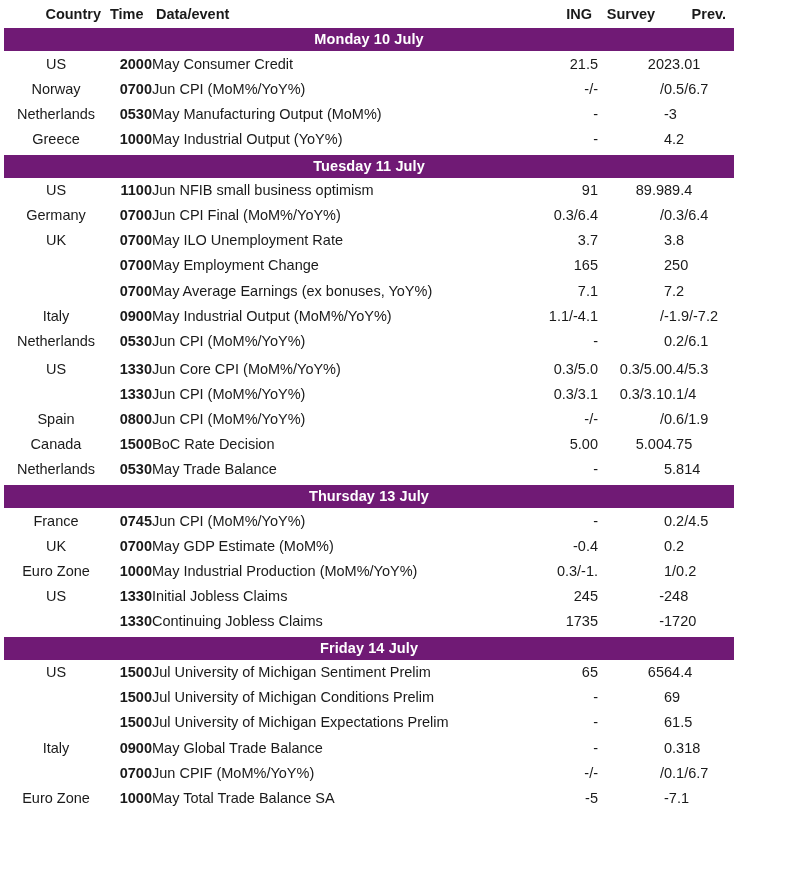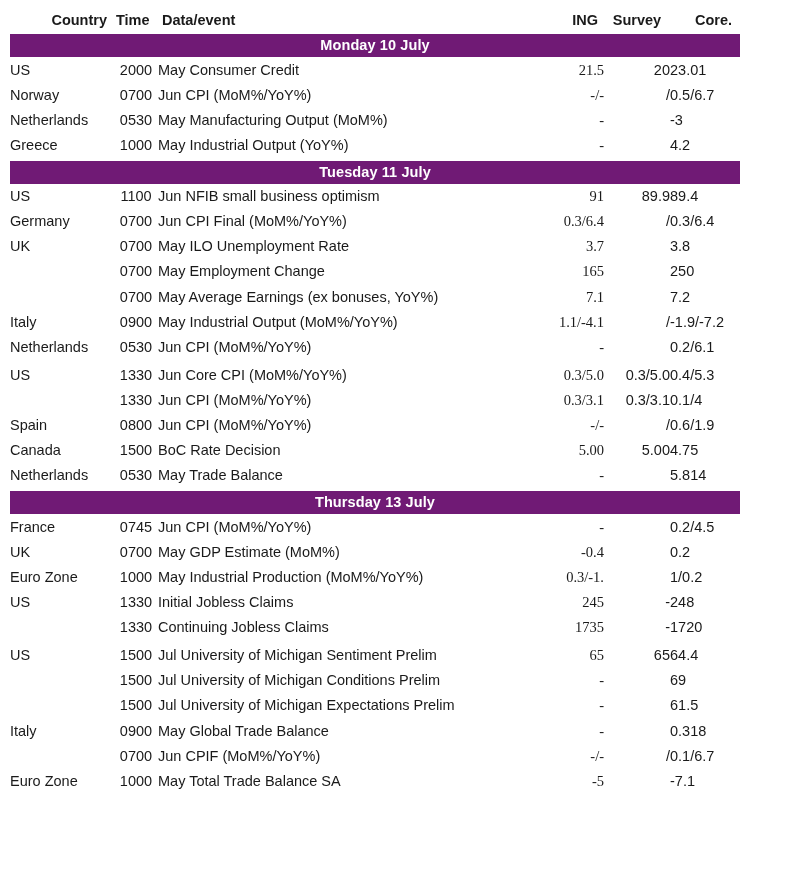--- a/index.html
+++ b/index.html
@@ -10,21 +10,21 @@
   body {
     width: 800px;
     height: 896px;
     font-family: "Liberation Sans", sans-serif;
     color: #1a1a1a;
     -webkit-font-smoothing: antialiased;
   }
   .calendar {
     width: 779px;
     box-sizing: border-box;
-    padding: 10px;
+    padding: 4px;
   }
   table.cal {
     border-collapse: collapse;
     width: 730px;
     table-layout: fixed;
     font-size: 14.5px;
   }
   
   col.c-country { width: 104px; }
   col.c-time    { width: 44px; }
@@ -56,24 +56,24 @@
     padding: 3px 0 4px 0;
     letter-spacing: 0.1px;
   }
 
   tr.data-row td {
     padding: 3.5px 0 3.5px 0;
     font-size: 14.5px;
     vertical-align: top;
     line-height: 1.25;
   }
-  td.country { text-align: left; padding-right: 7px; white-space: nowrap; }
-  td.time    { text-align: center;  padding-left: 2px; white-space: nowrap; }
+  td.country { text-align: center; padding-right: 7px; white-space: nowrap; }
+  td.time    { text-align: right;  padding-left: 2px; white-space: nowrap; font-weight: bold; }
   td.event   { text-align: left;  padding-left: 4px; }
-  td.ing     { text-align: right; padding-right: 6px; white-space: nowrap; font-family: Liberation Serif, serif; }
+  td.ing     { text-align: right; padding-right: 6px; white-space: nowrap; }
   td.survey  { text-align: right; padding-right: 6px; white-space: nowrap; }
   td.prev    { text-align: left; padding-right: 8px; white-space: nowrap; }
 
   .spacer-row td { height: 3px; padding: 0; border: none; }
 </style>
 </head>
 <body>
 
 <div class="calendar">
   <table class="cal">
@@ -85,21 +85,21 @@
         <col class="c-survey">
         <col class="c-prev">
     </colgroup>
     <thead>
       <tr>
         <th class="h-country">Country</th>
         <th class="h-time">Time</th>
         <th class="h-event">Data/event</th>
         <th class="h-ing">ING</th>
         <th class="h-survey">Survey</th>
-        <th class="h-prev">Core.</th>
+        <th class="h-prev">Prev.</th>
       </tr>
     </thead>
     <tbody id="cal-body">
         <tr class="day-row">
           <td colspan="6">Monday 10 July</td>
         </tr>
         <tr class="data-row">
           <td class="country">US</td>
           <td class="time">2000</td>
           <td class="event">May Consumer Credit</td>
@@ -278,20 +278,23 @@
           <td class="country"></td>
           <td class="time">1330</td>
           <td class="event">Continuing Jobless Claims</td>
           <td class="ing">1735</td>
           <td class="survey">-</td>
           <td class="prev">1720</td>
         </tr>
         <tr class="spacer-row">
           <td colspan="6"></td>
         </tr>
+        <tr class="day-row">
+          <td colspan="6">Friday 14 July</td>
+        </tr>
         <tr class="data-row">
           <td class="country">US</td>
           <td class="time">1500</td>
           <td class="event">Jul University of Michigan Sentiment Prelim</td>
           <td class="ing">65</td>
           <td class="survey">65</td>
           <td class="prev">64.4</td>
         </tr>
         <tr class="data-row">
           <td class="country"></td>

